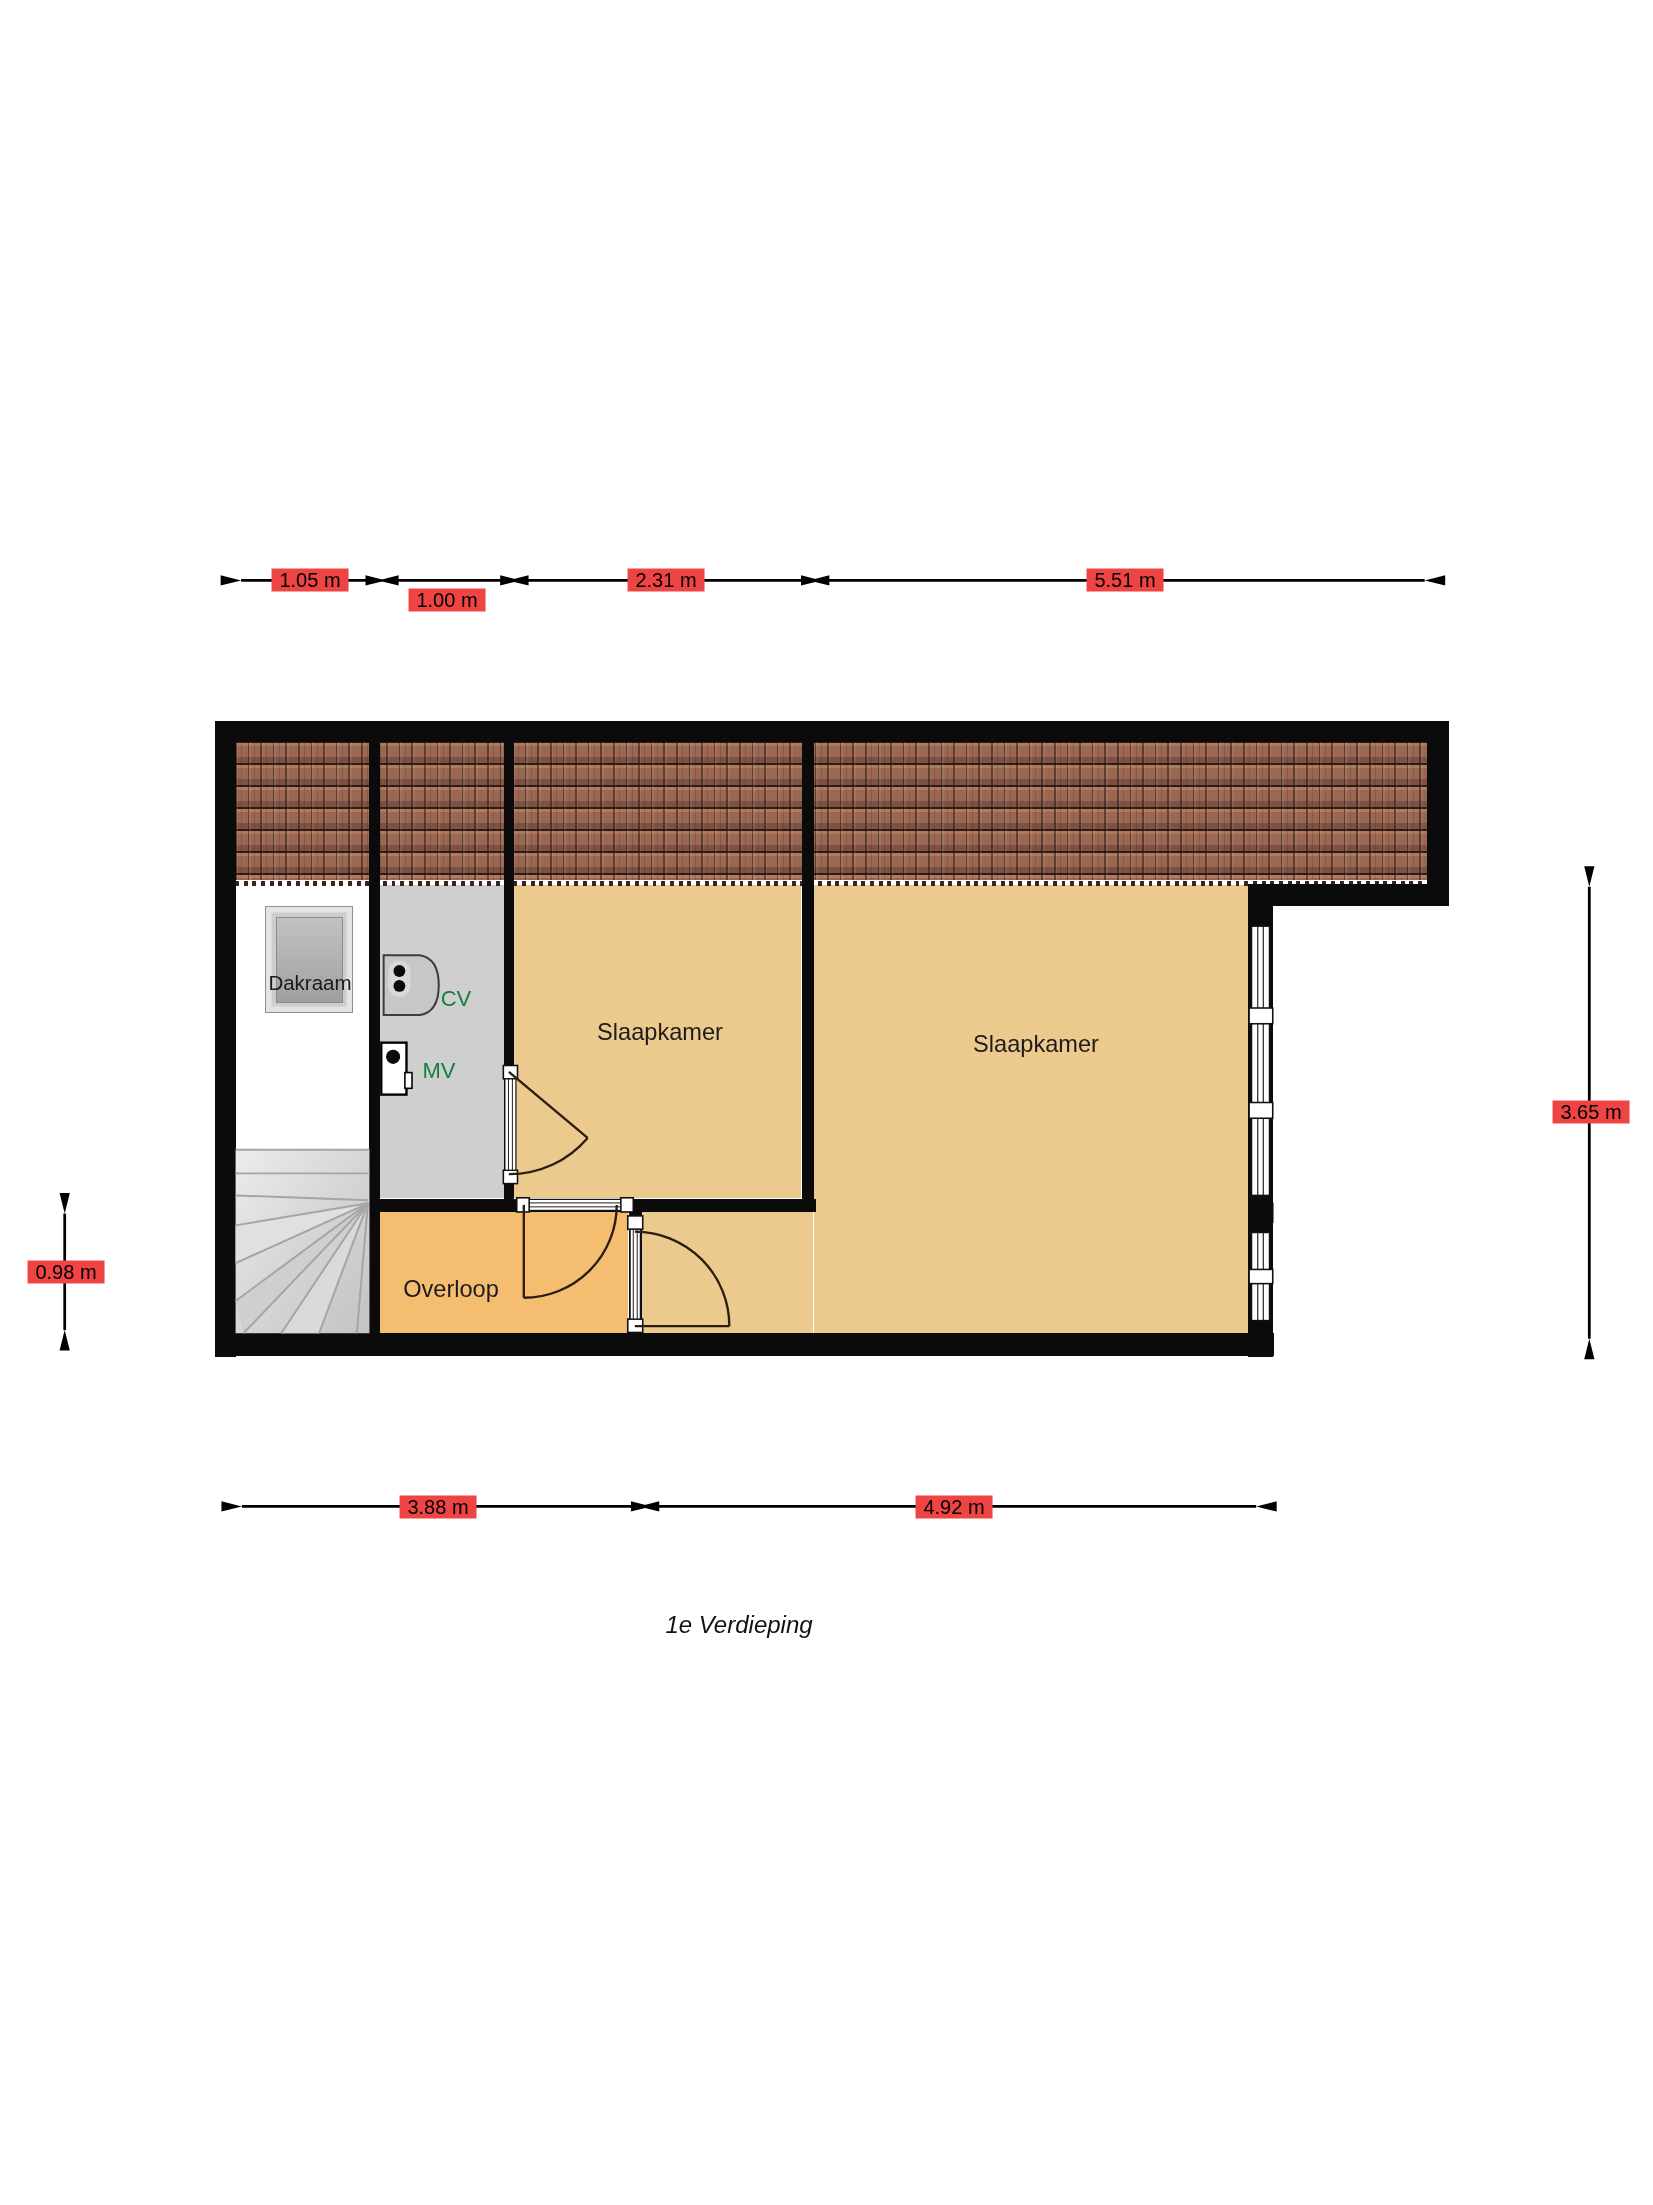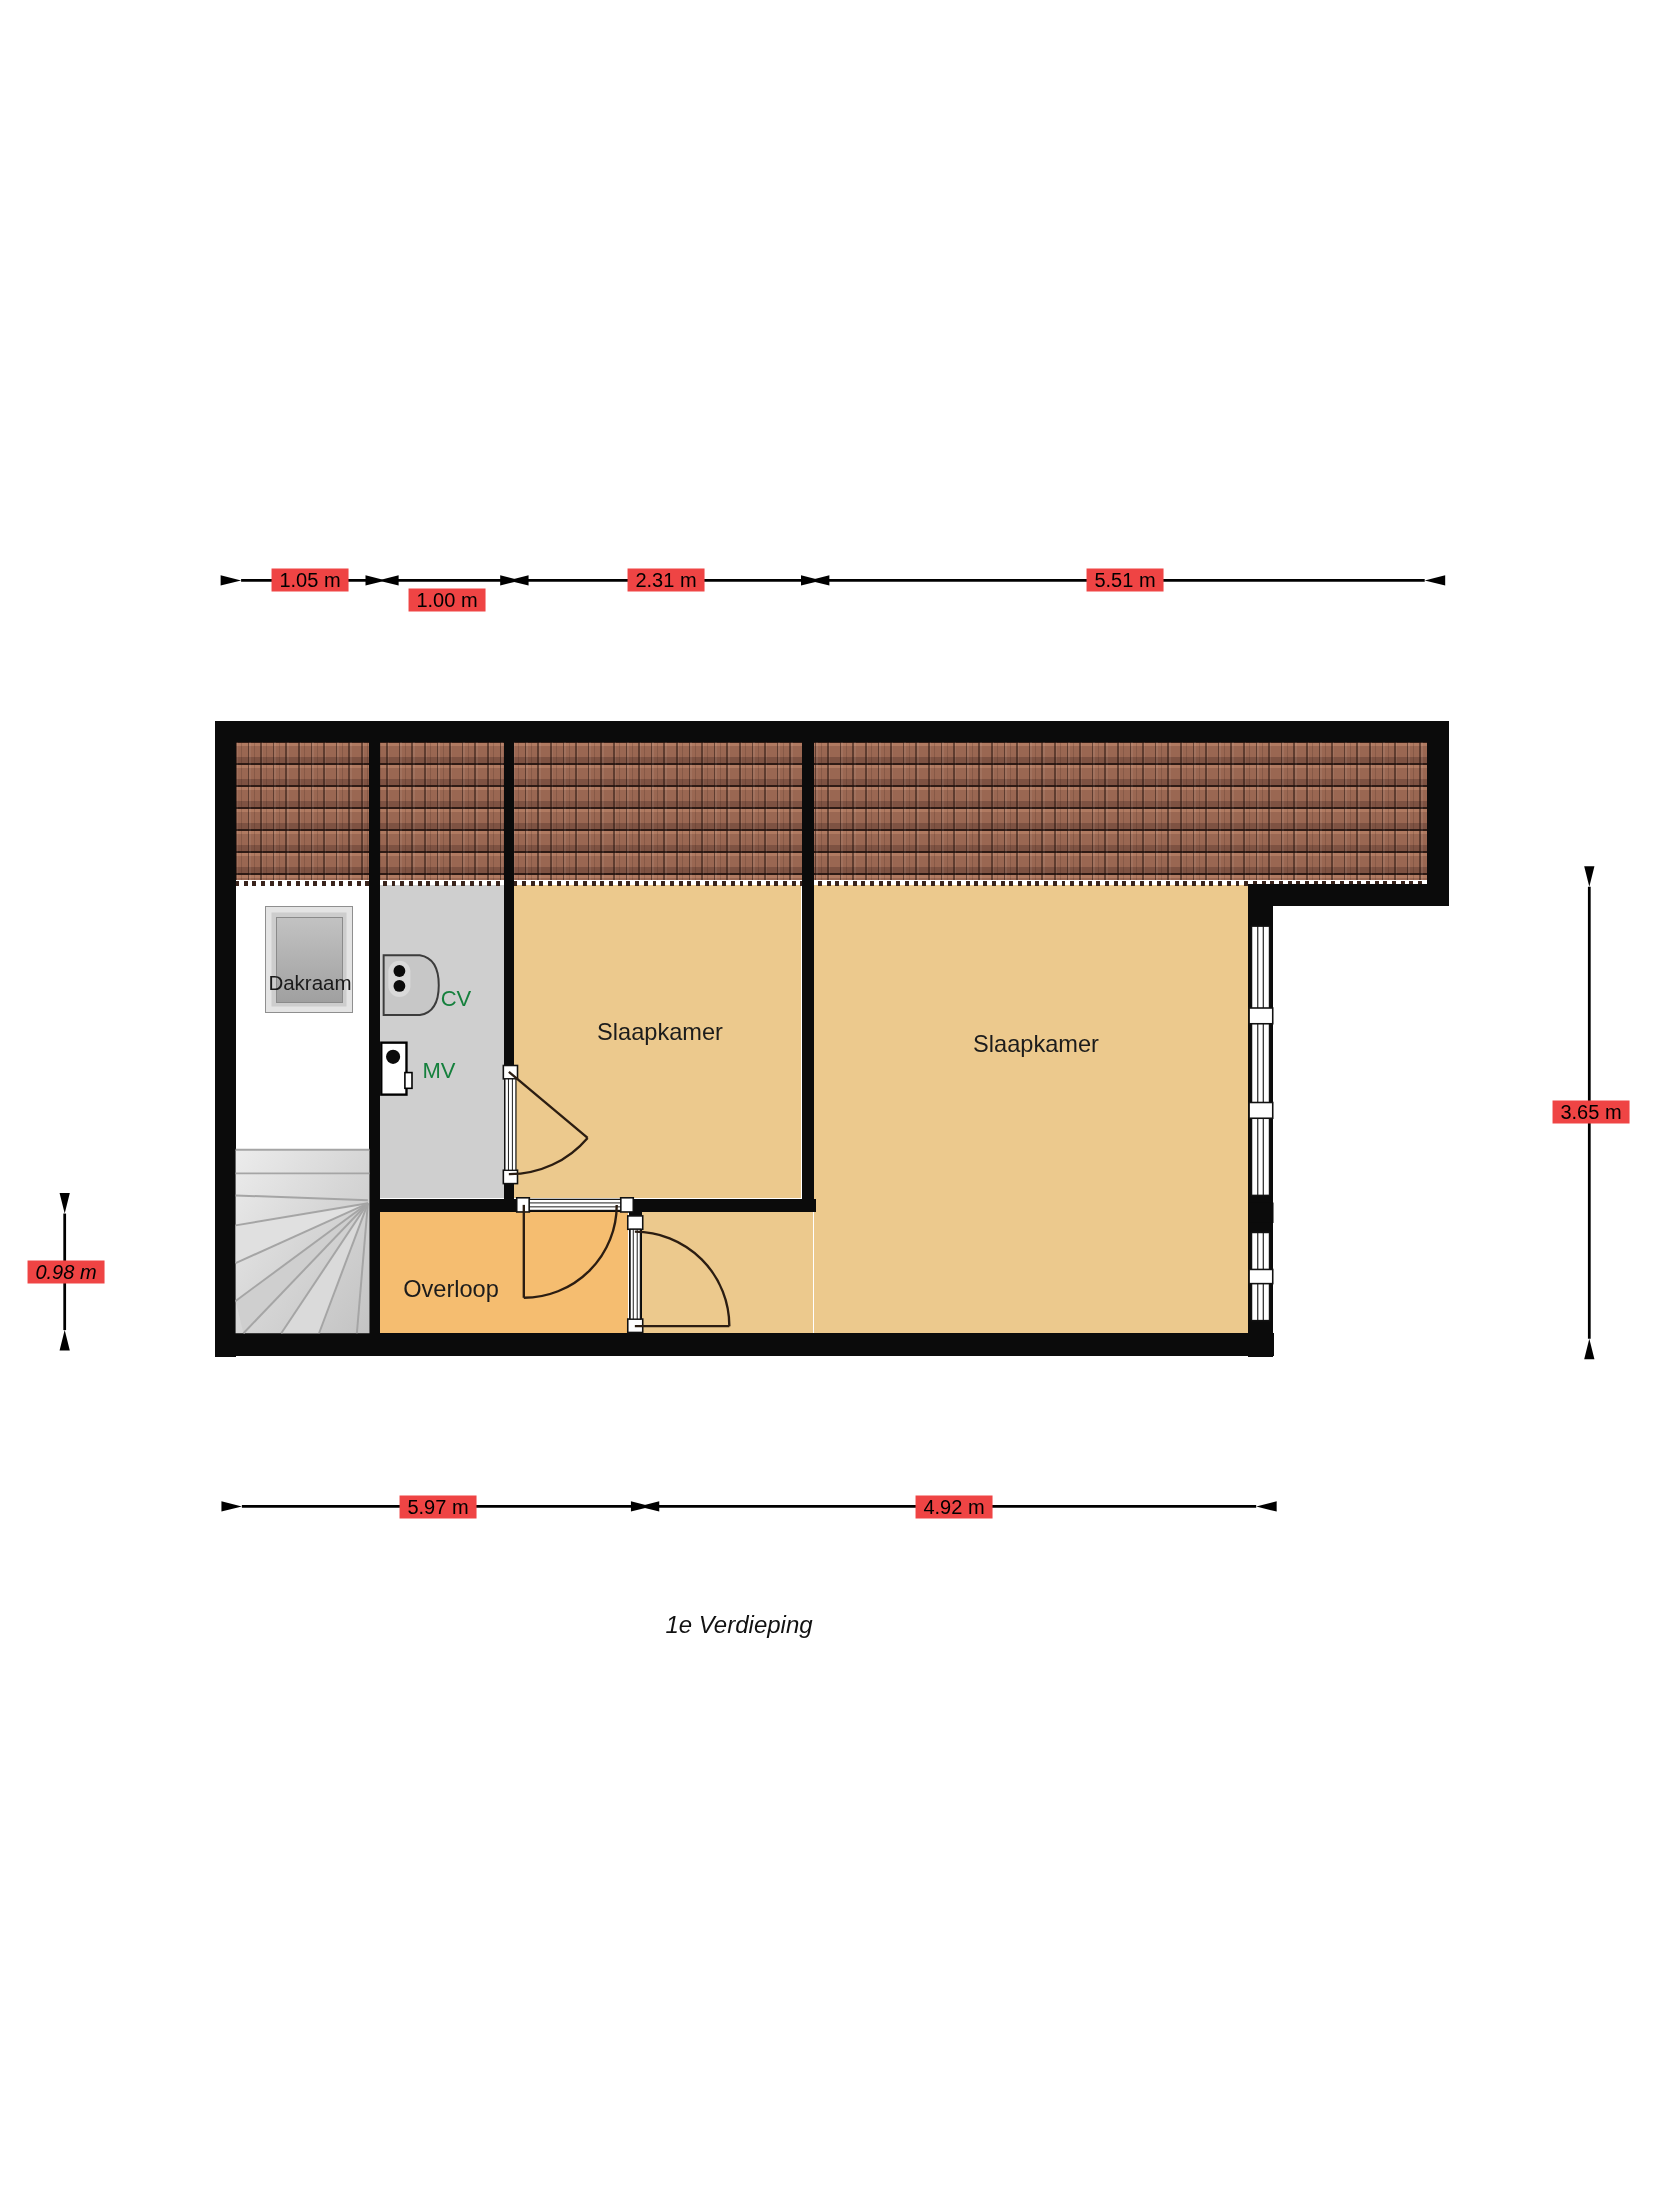--- a/index.html
+++ b/index.html
@@ -178,20 +178,20 @@
   <div class="label fix-label" style="left:439px;top:1071px;">MV</div>
 
   <div class="label room-label" style="left:660px;top:1032px;">Slaapkamer</div>
   <div class="label room-label" style="left:1036px;top:1044px;">Slaapkamer</div>
   <div class="label room-label" style="left:451px;top:1289px;">Overloop</div>
 
   <div class="label dim" style="left:310px;top:580px;">1.05 m</div>
   <div class="label dim" style="left:447px;top:580px;margin-top:20px;">1.00 m</div>
   <div class="label dim" style="left:666px;top:580px;">2.31 m</div>
   <div class="label dim" style="left:1125px;top:580px;">5.51 m</div>
-  <div class="label dim" style="left:438px;top:1507px;">5.97 m</div>
+  <div class="label dim" style="left:438px;top:1507px;">3.88 m</div>
   <div class="label dim" style="left:954px;top:1507px;">4.92 m</div>
-  <div class="label dim" style="left:66px;top:1272px;font-style:italic;">0.98 m</div>
+  <div class="label dim" style="left:66px;top:1272px;">0.98 m</div>
   <div class="label dim" style="left:1591px;top:1112px;">3.65 m</div>
 
   <div class="label title" style="left:739px;top:1625px;">1e Verdieping</div>
 </div>
 
 
 </body></html>

